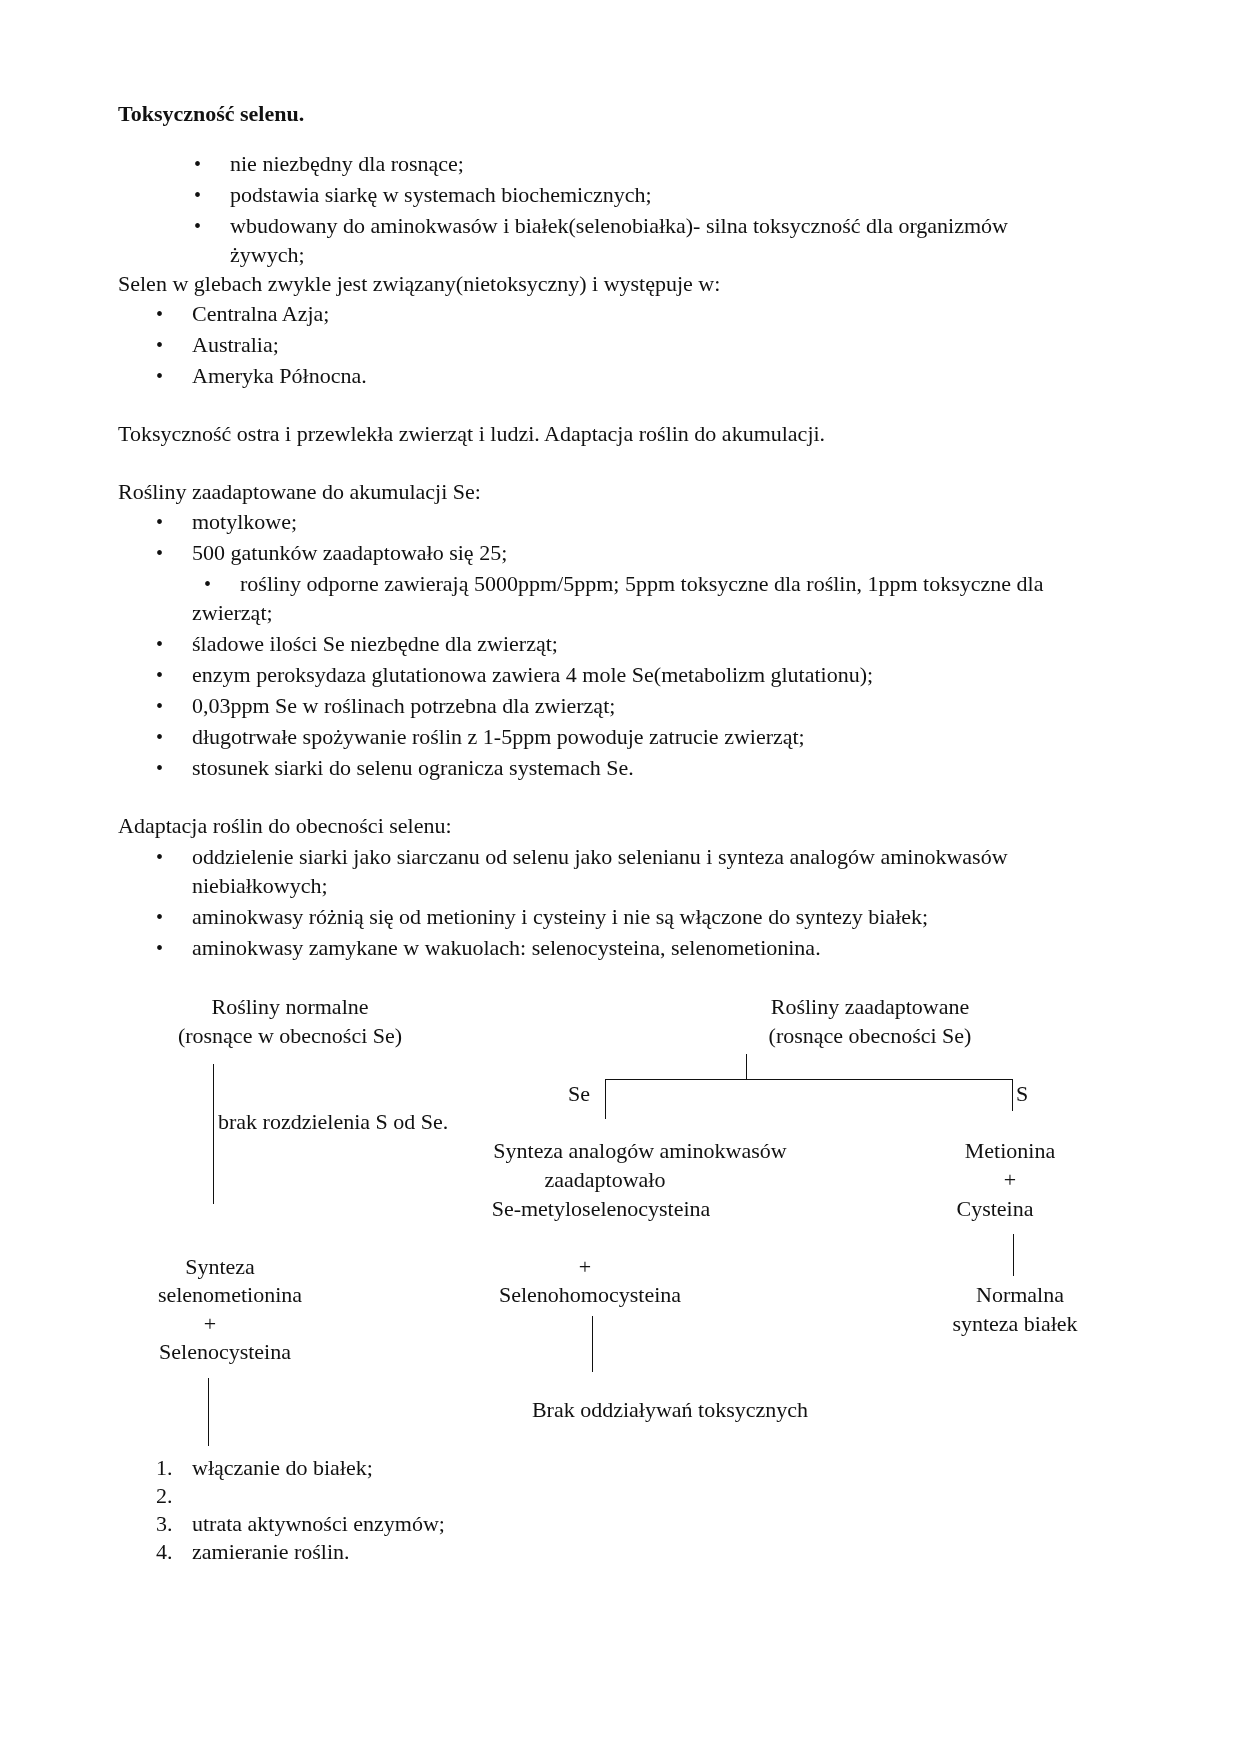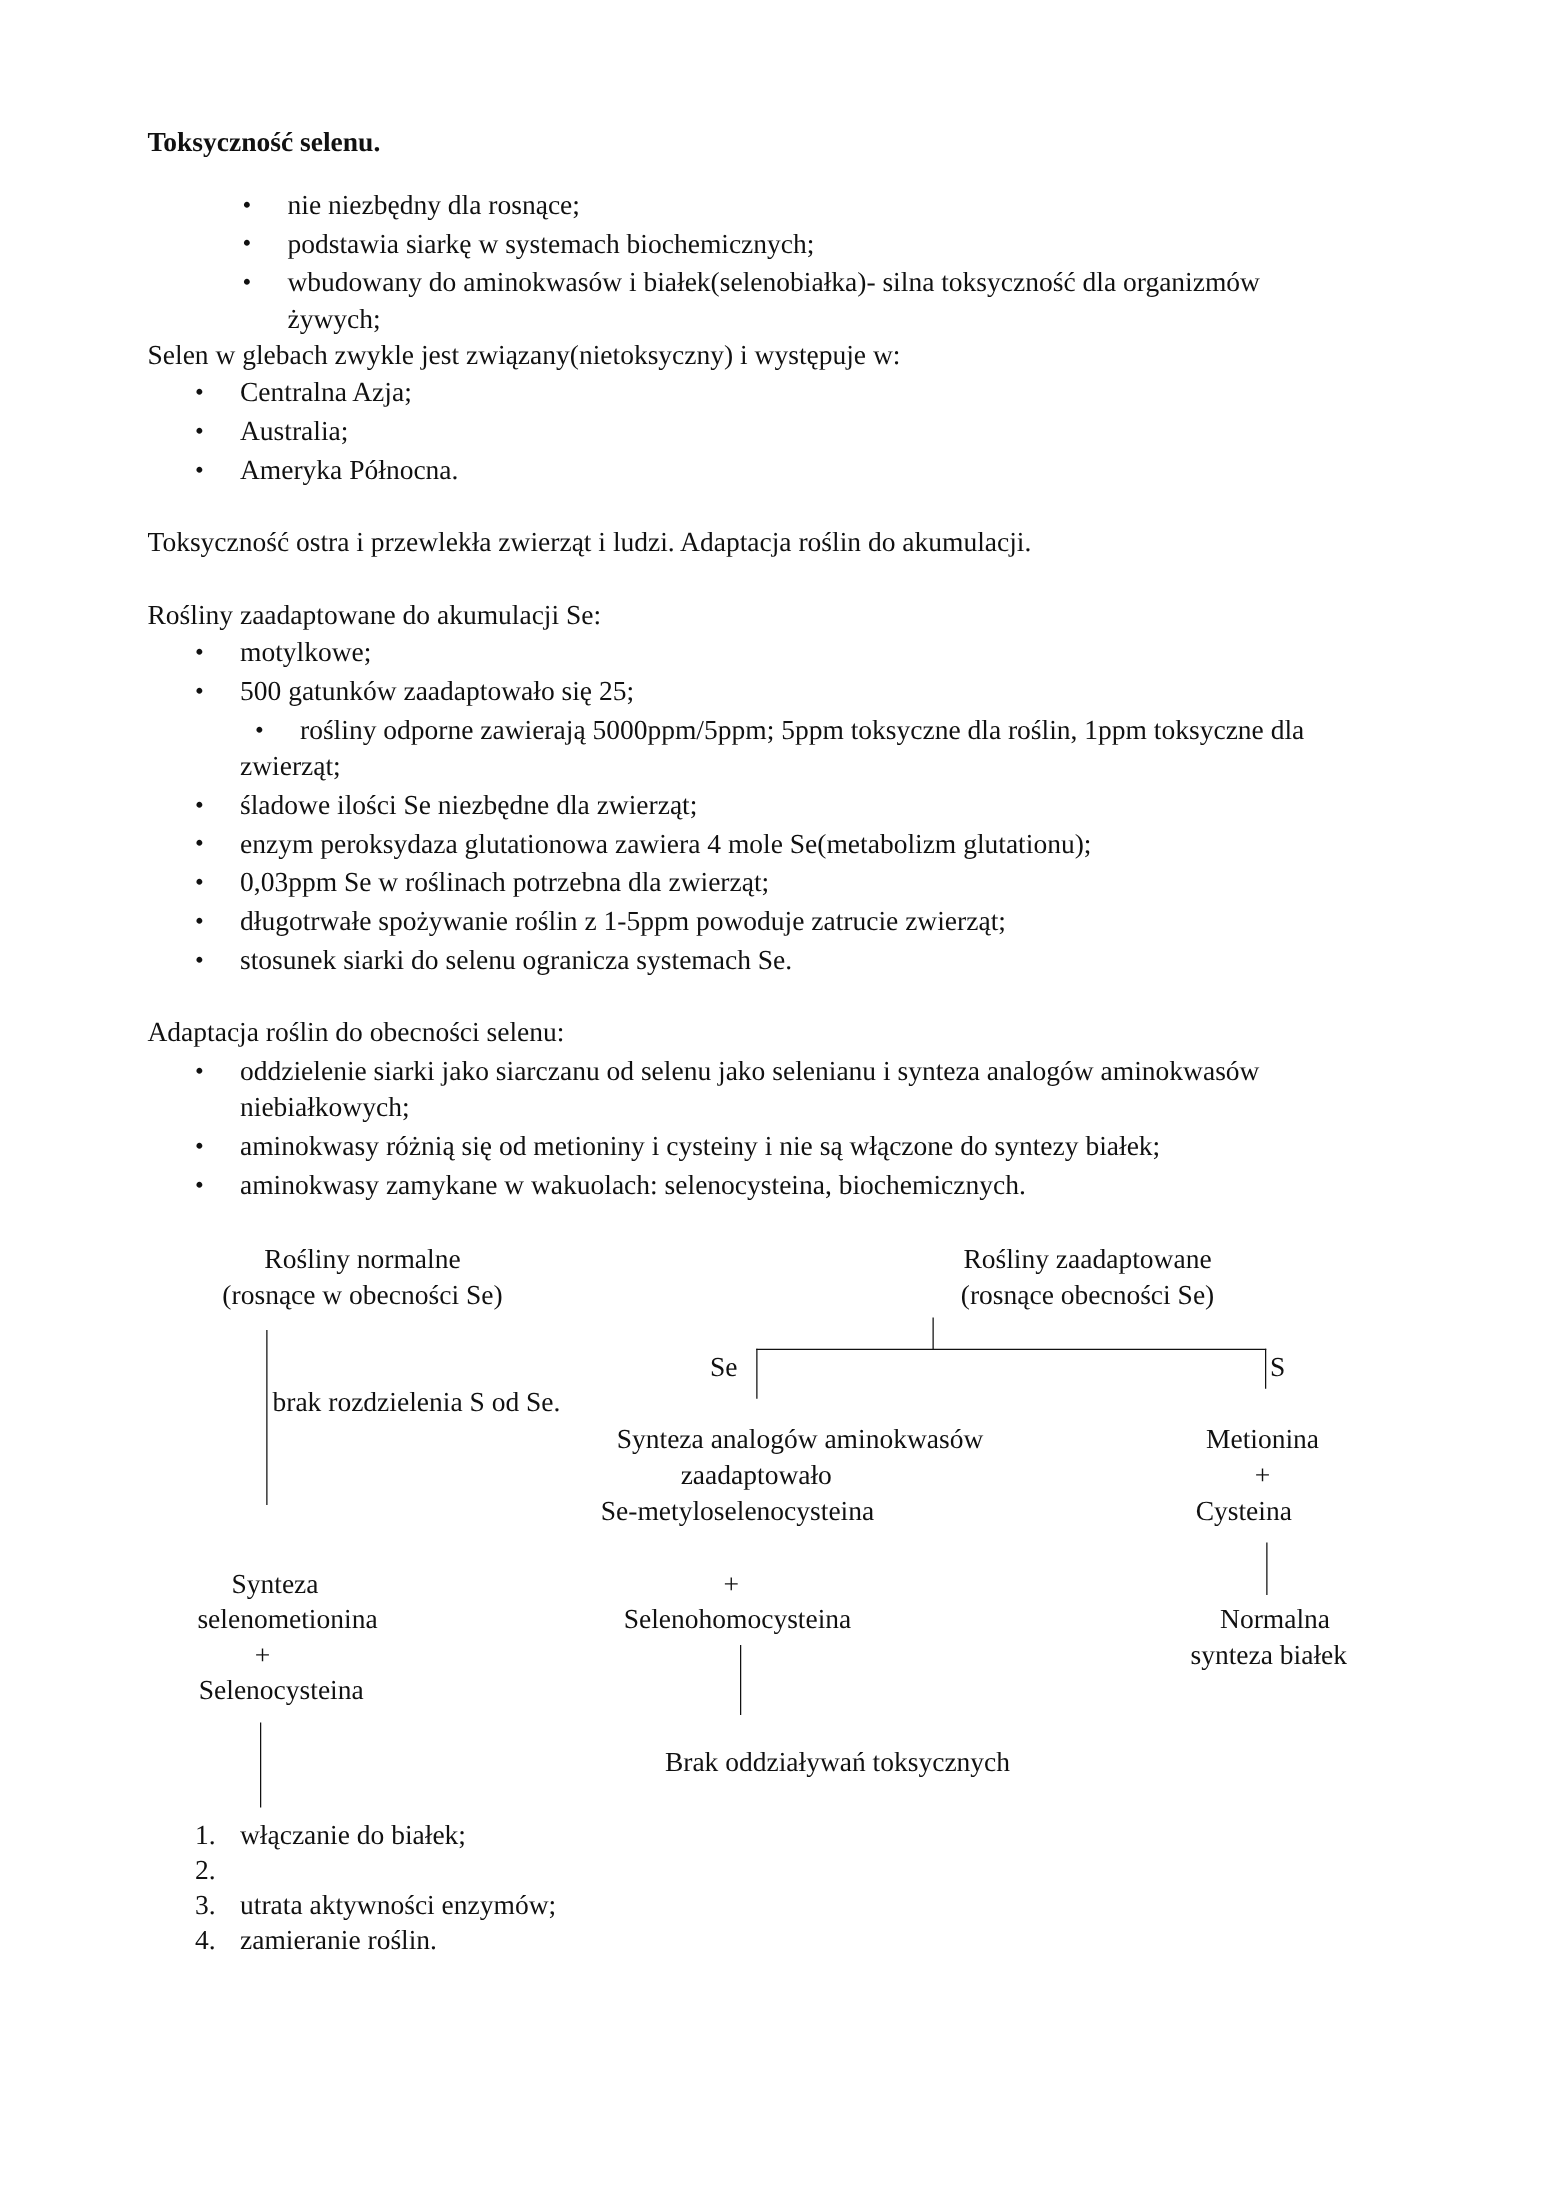--- a/index.html
+++ b/index.html
@@ -38,42 +38,42 @@
 <div class="abs bullet" style="left:192px; top:630px;">śladowe ilości Se niezbędne dla zwierząt;</div>
 <div class="abs bullet" style="left:192px; top:661px;">enzym peroksydaza glutationowa zawiera 4 mole Se(metabolizm glutationu);</div>
 <div class="abs bullet" style="left:192px; top:692px;">0,03ppm Se w roślinach potrzebna dla zwierząt;</div>
 <div class="abs bullet" style="left:192px; top:723px;">długotrwałe spożywanie roślin z 1-5ppm powoduje zatrucie zwierząt;</div>
 <div class="abs bullet" style="left:192px; top:754px;">stosunek siarki do selenu ogranicza systemach Se.</div>
 
 <div class="abs" style="left:118px; top:812px;">Adaptacja roślin do obecności selenu:</div>
 <div class="abs bullet" style="left:192px; top:843px;">oddzielenie siarki jako siarczanu od selenu jako selenianu i synteza analogów aminokwasów</div>
 <div class="abs" style="left:192px; top:872px;">niebiałkowych;</div>
 <div class="abs bullet" style="left:192px; top:903px;">aminokwasy różnią się od metioniny i cysteiny i nie są włączone do syntezy białek;</div>
-<div class="abs bullet" style="left:192px; top:934px;">aminokwasy zamykane w wakuolach: selenocysteina, biochemicznych.</div>
+<div class="abs bullet" style="left:192px; top:934px;">aminokwasy zamykane w wakuolach: selenocysteina, selenometionina.</div>
 
 <div>
   <div class="abs center" style="left:150px; top:993px; width:280px;">Rośliny normalne</div>
   <div class="abs center" style="left:140px; top:1022px; width:300px;">(rosnące w obecności Se)</div>
 
   <div class="abs center" style="left:720px; top:993px; width:300px;">Rośliny zaadaptowane</div>
   <div class="abs center" style="left:720px; top:1022px; width:300px;">(rosnące obecności Se)</div>
 
   <div class="vline" style="left:213px; top:1064px; height:140px;"></div>
   <div class="abs" style="left:218px; top:1108px;">brak rozdzielenia S od Se.</div>
 
   <div class="vline" style="left:746px; top:1054px; height:26px;"></div>
   <div class="hline" style="left:605px; top:1079px; width:408px;"></div>
   <div class="vline" style="left:605px; top:1079px; height:40px;"></div>
   <div class="vline" style="left:1012px; top:1079px; height:32px;"></div>
   <div class="abs" style="left:568px; top:1080px;font-family:Liberation Serif, serif;">Se</div>
   <div class="abs" style="left:1016px; top:1080px;">S</div>
 
   <div class="abs center" style="left:440px; top:1137px; width:400px;">Synteza analogów aminokwasów</div>
   <div class="abs center" style="left:465px; top:1166px; width:280px;">zaadaptowało</div>
-  <div class="abs center" style="left:440px; top:1195px; width:300px;">Se-metyloselenocysteina</div>
+  <div class="abs center" style="left:451px; top:1195px; width:300px;">Se-metyloselenocysteina</div>
   <div class="abs center" style="left:560px; top:1253px; width:50px;">+</div>
   <div class="abs center" style="left:460px; top:1281px; width:260px;">Selenohomocysteina</div>
   <div class="vline" style="left:592px; top:1316px; height:56px;"></div>
   <div class="abs center" style="left:490px; top:1396px; width:360px;">Brak oddziaływań toksycznych</div>
 
   <div class="abs center" style="left:940px; top:1137px; width:140px;">Metionina</div>
   <div class="abs center" style="left:985px; top:1166px; width:50px;">+</div>
   <div class="abs center" style="left:930px; top:1195px; width:130px;">Cysteina</div>
   <div class="vline" style="left:1013px; top:1234px; height:42px;"></div>
   <div class="abs center" style="left:945px; top:1281px; width:150px;">Normalna</div>

